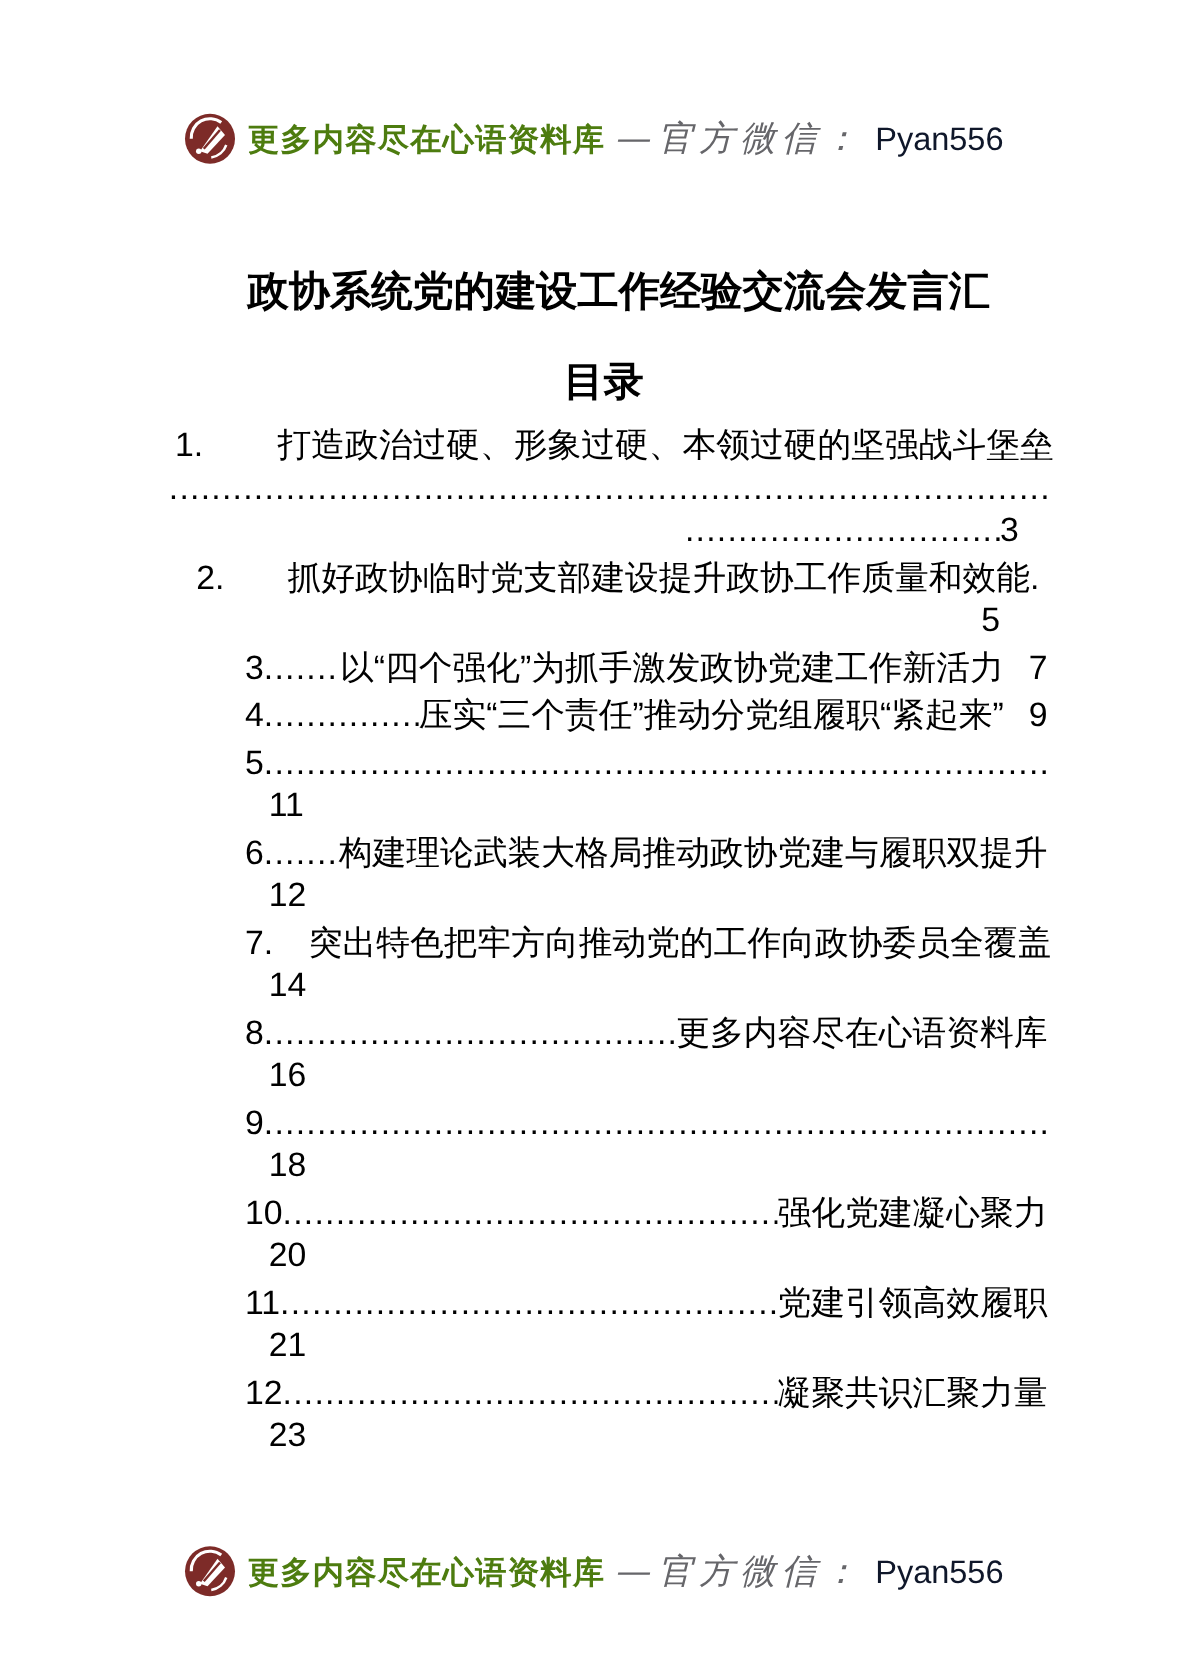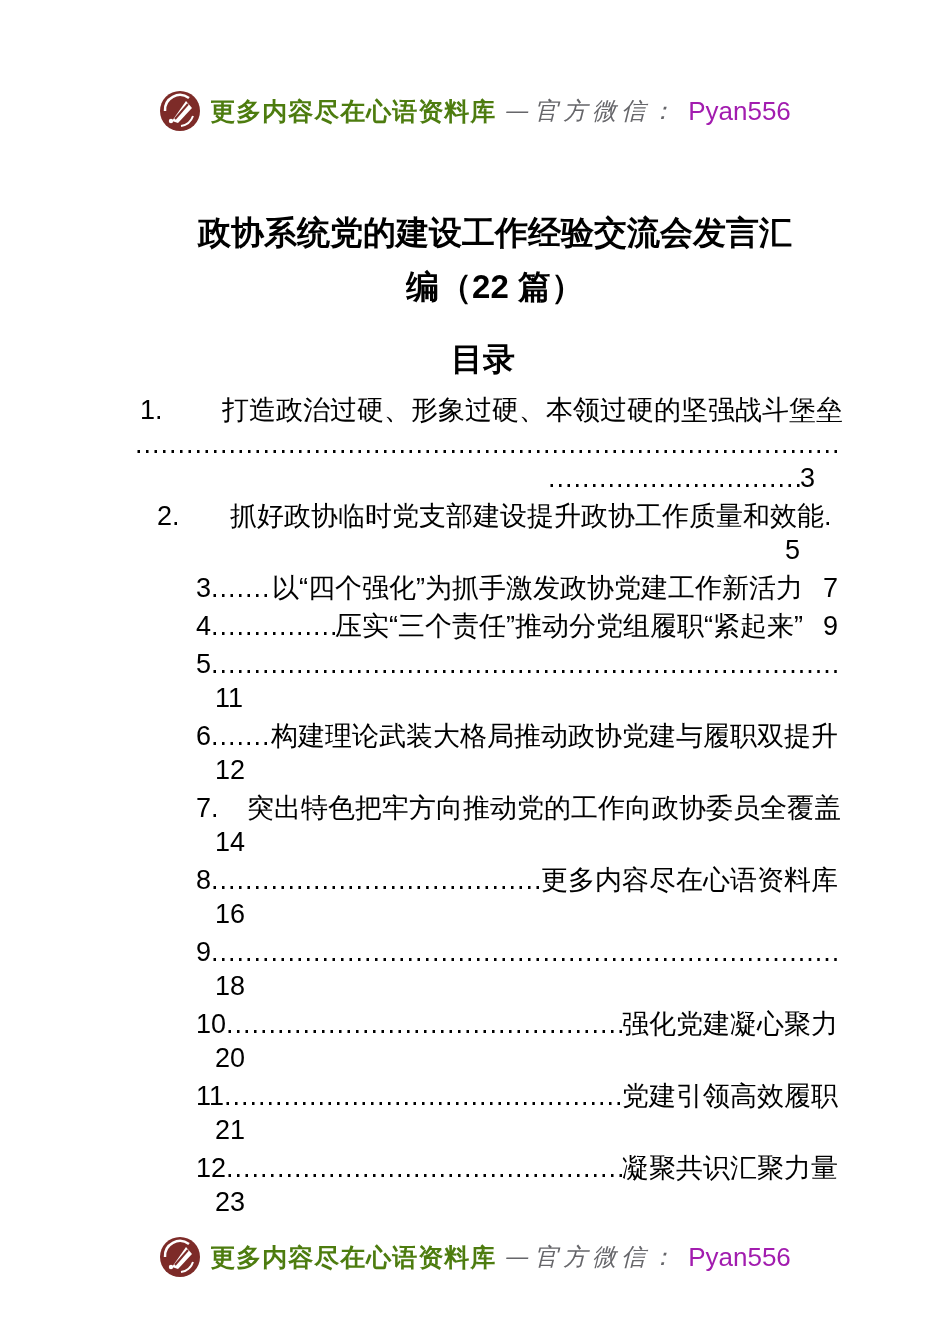--- a/index.html
+++ b/index.html
@@ -30,28 +30,28 @@
   .wm-text-main {
     font-family: "DejaVu Serif", "Liberation Serif", serif;
     font-weight: bold;
     font-size: 25px;
     color: #4d7c0f;
     letter-spacing: 1px;
   }
   .wm-text-dash {
     font-family: "DejaVu Serif", "Liberation Serif", serif;
     font-style: italic;
-    font-size: 24px;
+    font-size: 28px;
     color: #66666a;
     letter-spacing: 5px;
   }
   .wm-text-account {
     font-family: "Liberation Sans", sans-serif;
     font-size: 26px;
-    color: #a21caf;
+    color: #0f172a;
   }
 
   
   .doc-title {
     margin-top: 206px;
     text-align: center;
     font-size: 33px;
     font-weight: bold;
     line-height: 54px;
     padding-left: 40px;
@@ -119,21 +119,20 @@
       <circle cx="12" cy="31" r="2.2" fill="#ffffff"></circle>
       <path d="M34 26 A15 15 0 0 1 22 36" fill="none" stroke="#ffffff" stroke-width="2"></path>
     </svg>
     <span class="wm-text-main">更多内容尽在心语资料库</span>
     <span class="wm-text-dash">—官方微信：</span>
     <span class="wm-text-account">Pyan556</span>
   </div>
 
   <div class="doc-title">
     <div>政协系统党的建设工作经验交流会发言汇</div>
-    <div>编（22 篇）</div>
   </div>
 
   <div class="toc-heading">目录</div>
 
   <div class="toc">
 
     <div class="entry">
       <div class="row">
         <span class="num-e1">1.</span>
         <span class="etext">打造政治过硬、形象过硬、本领过硬的坚强战斗堡垒</span>

